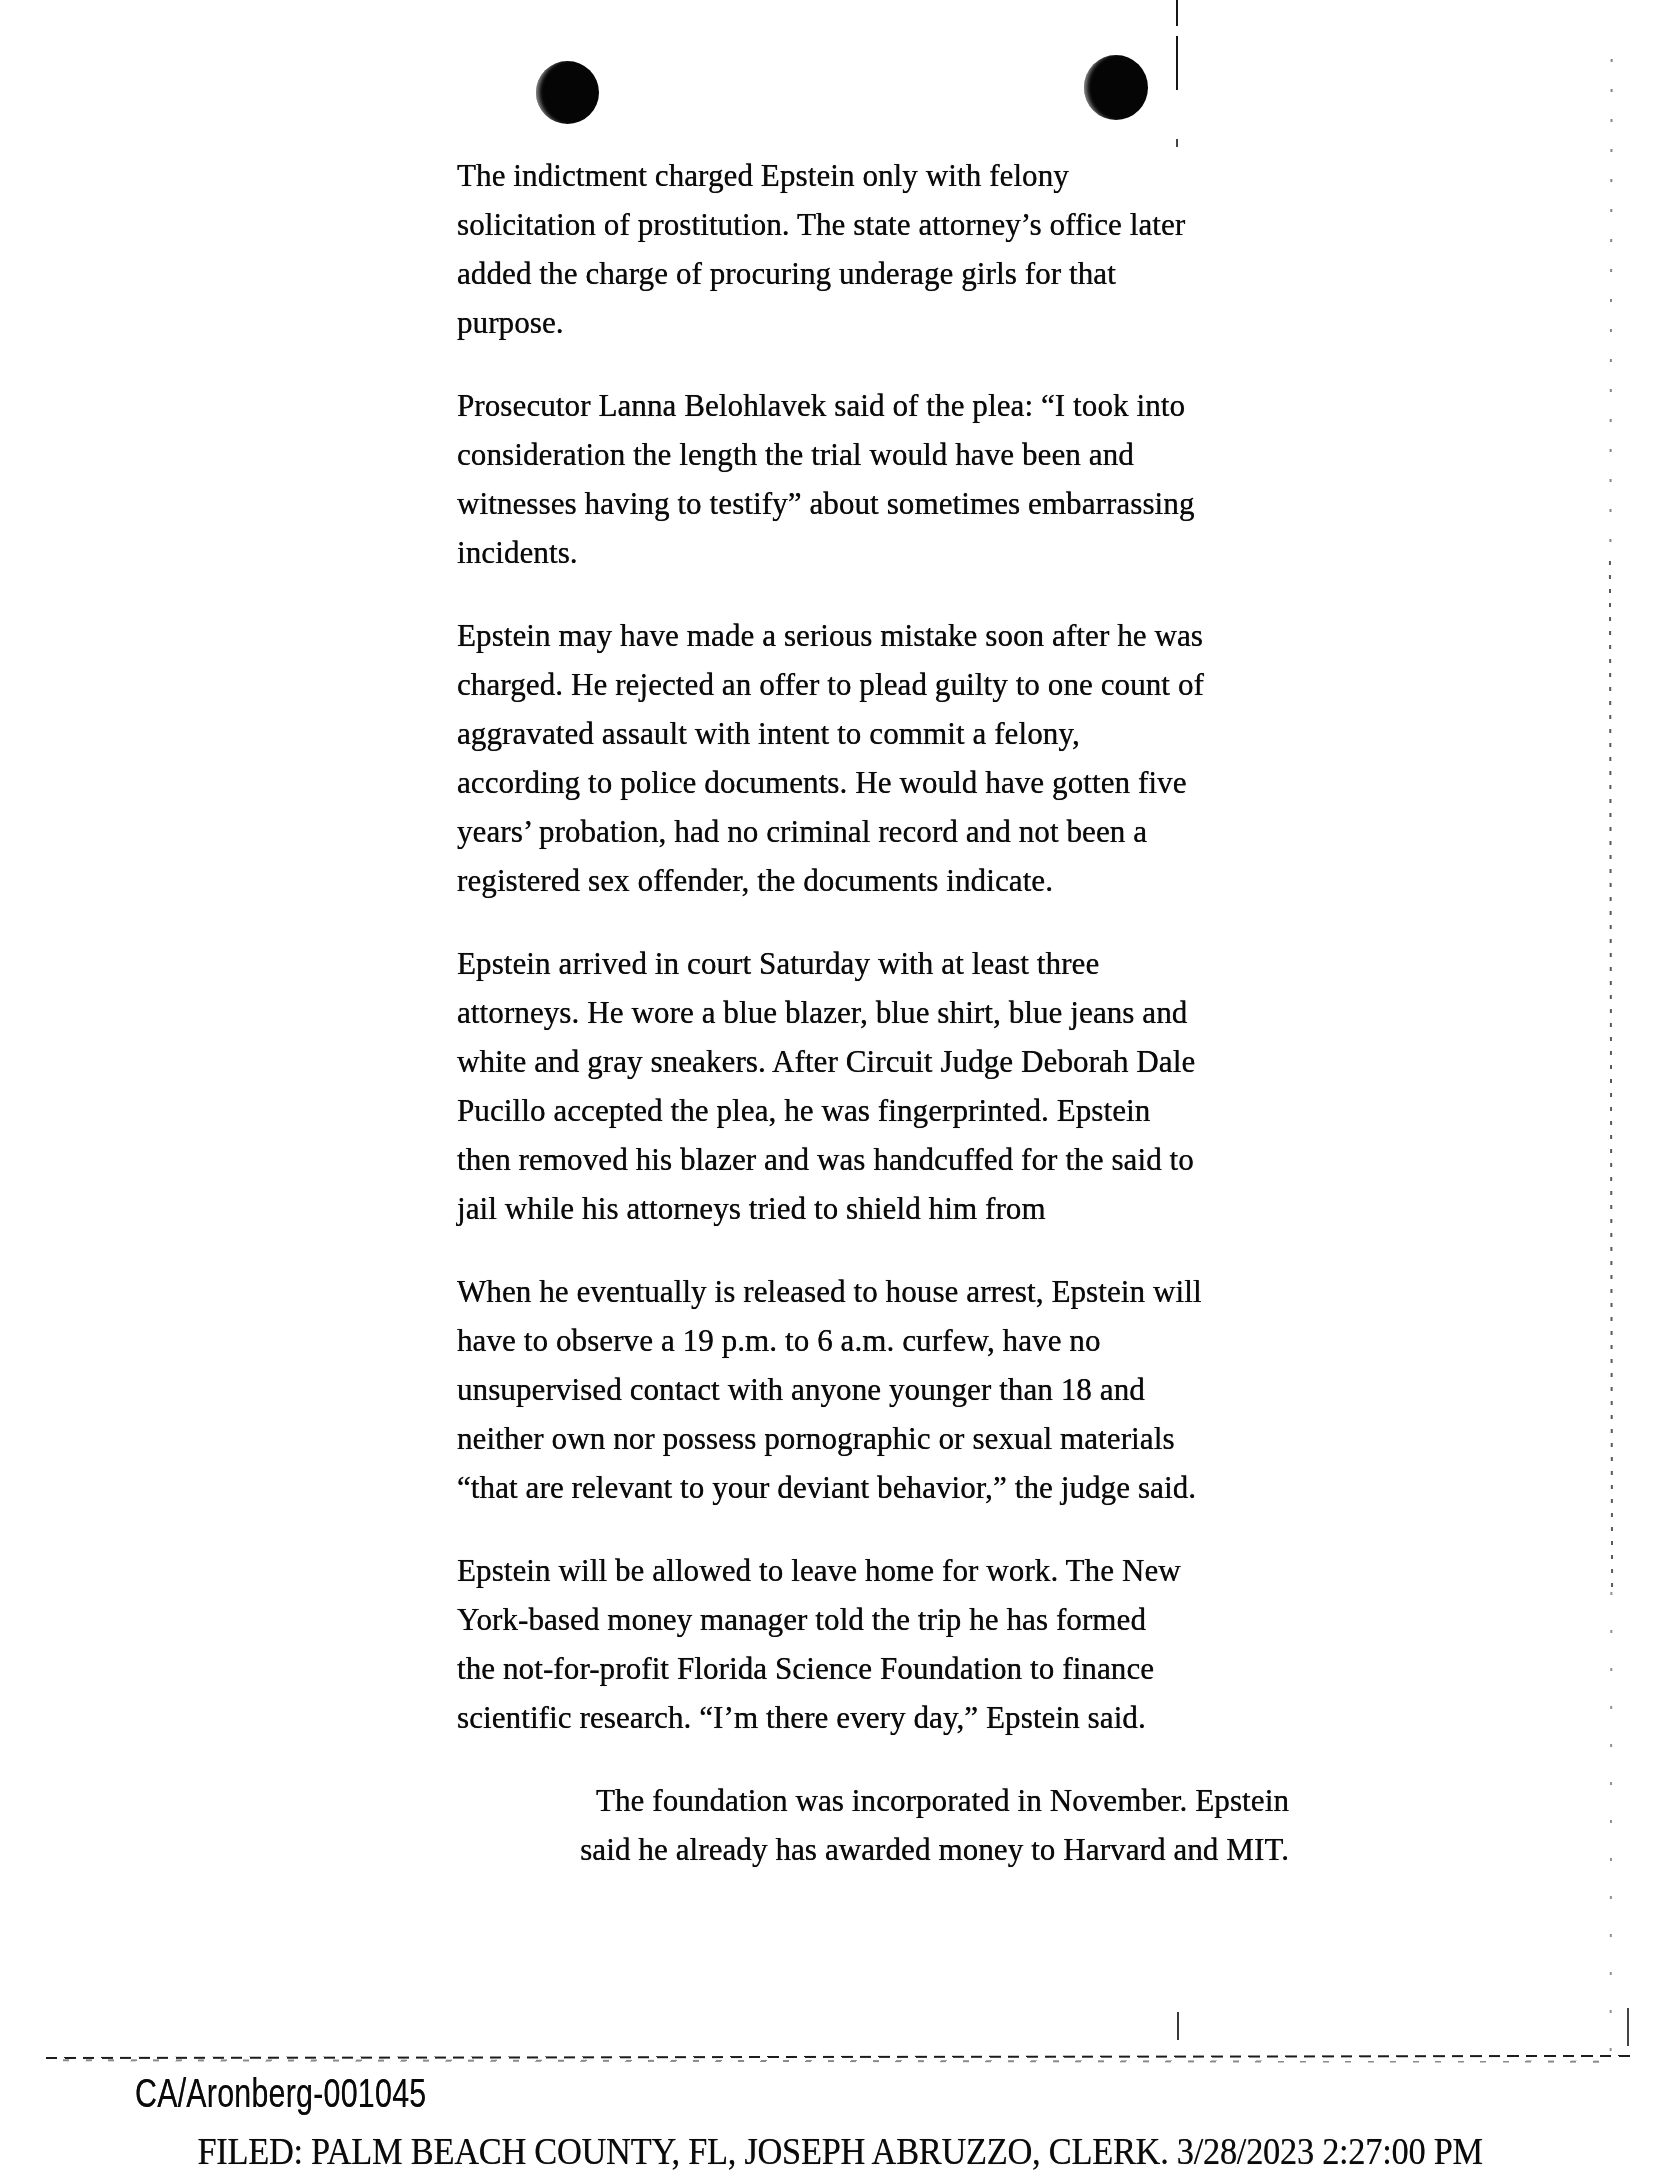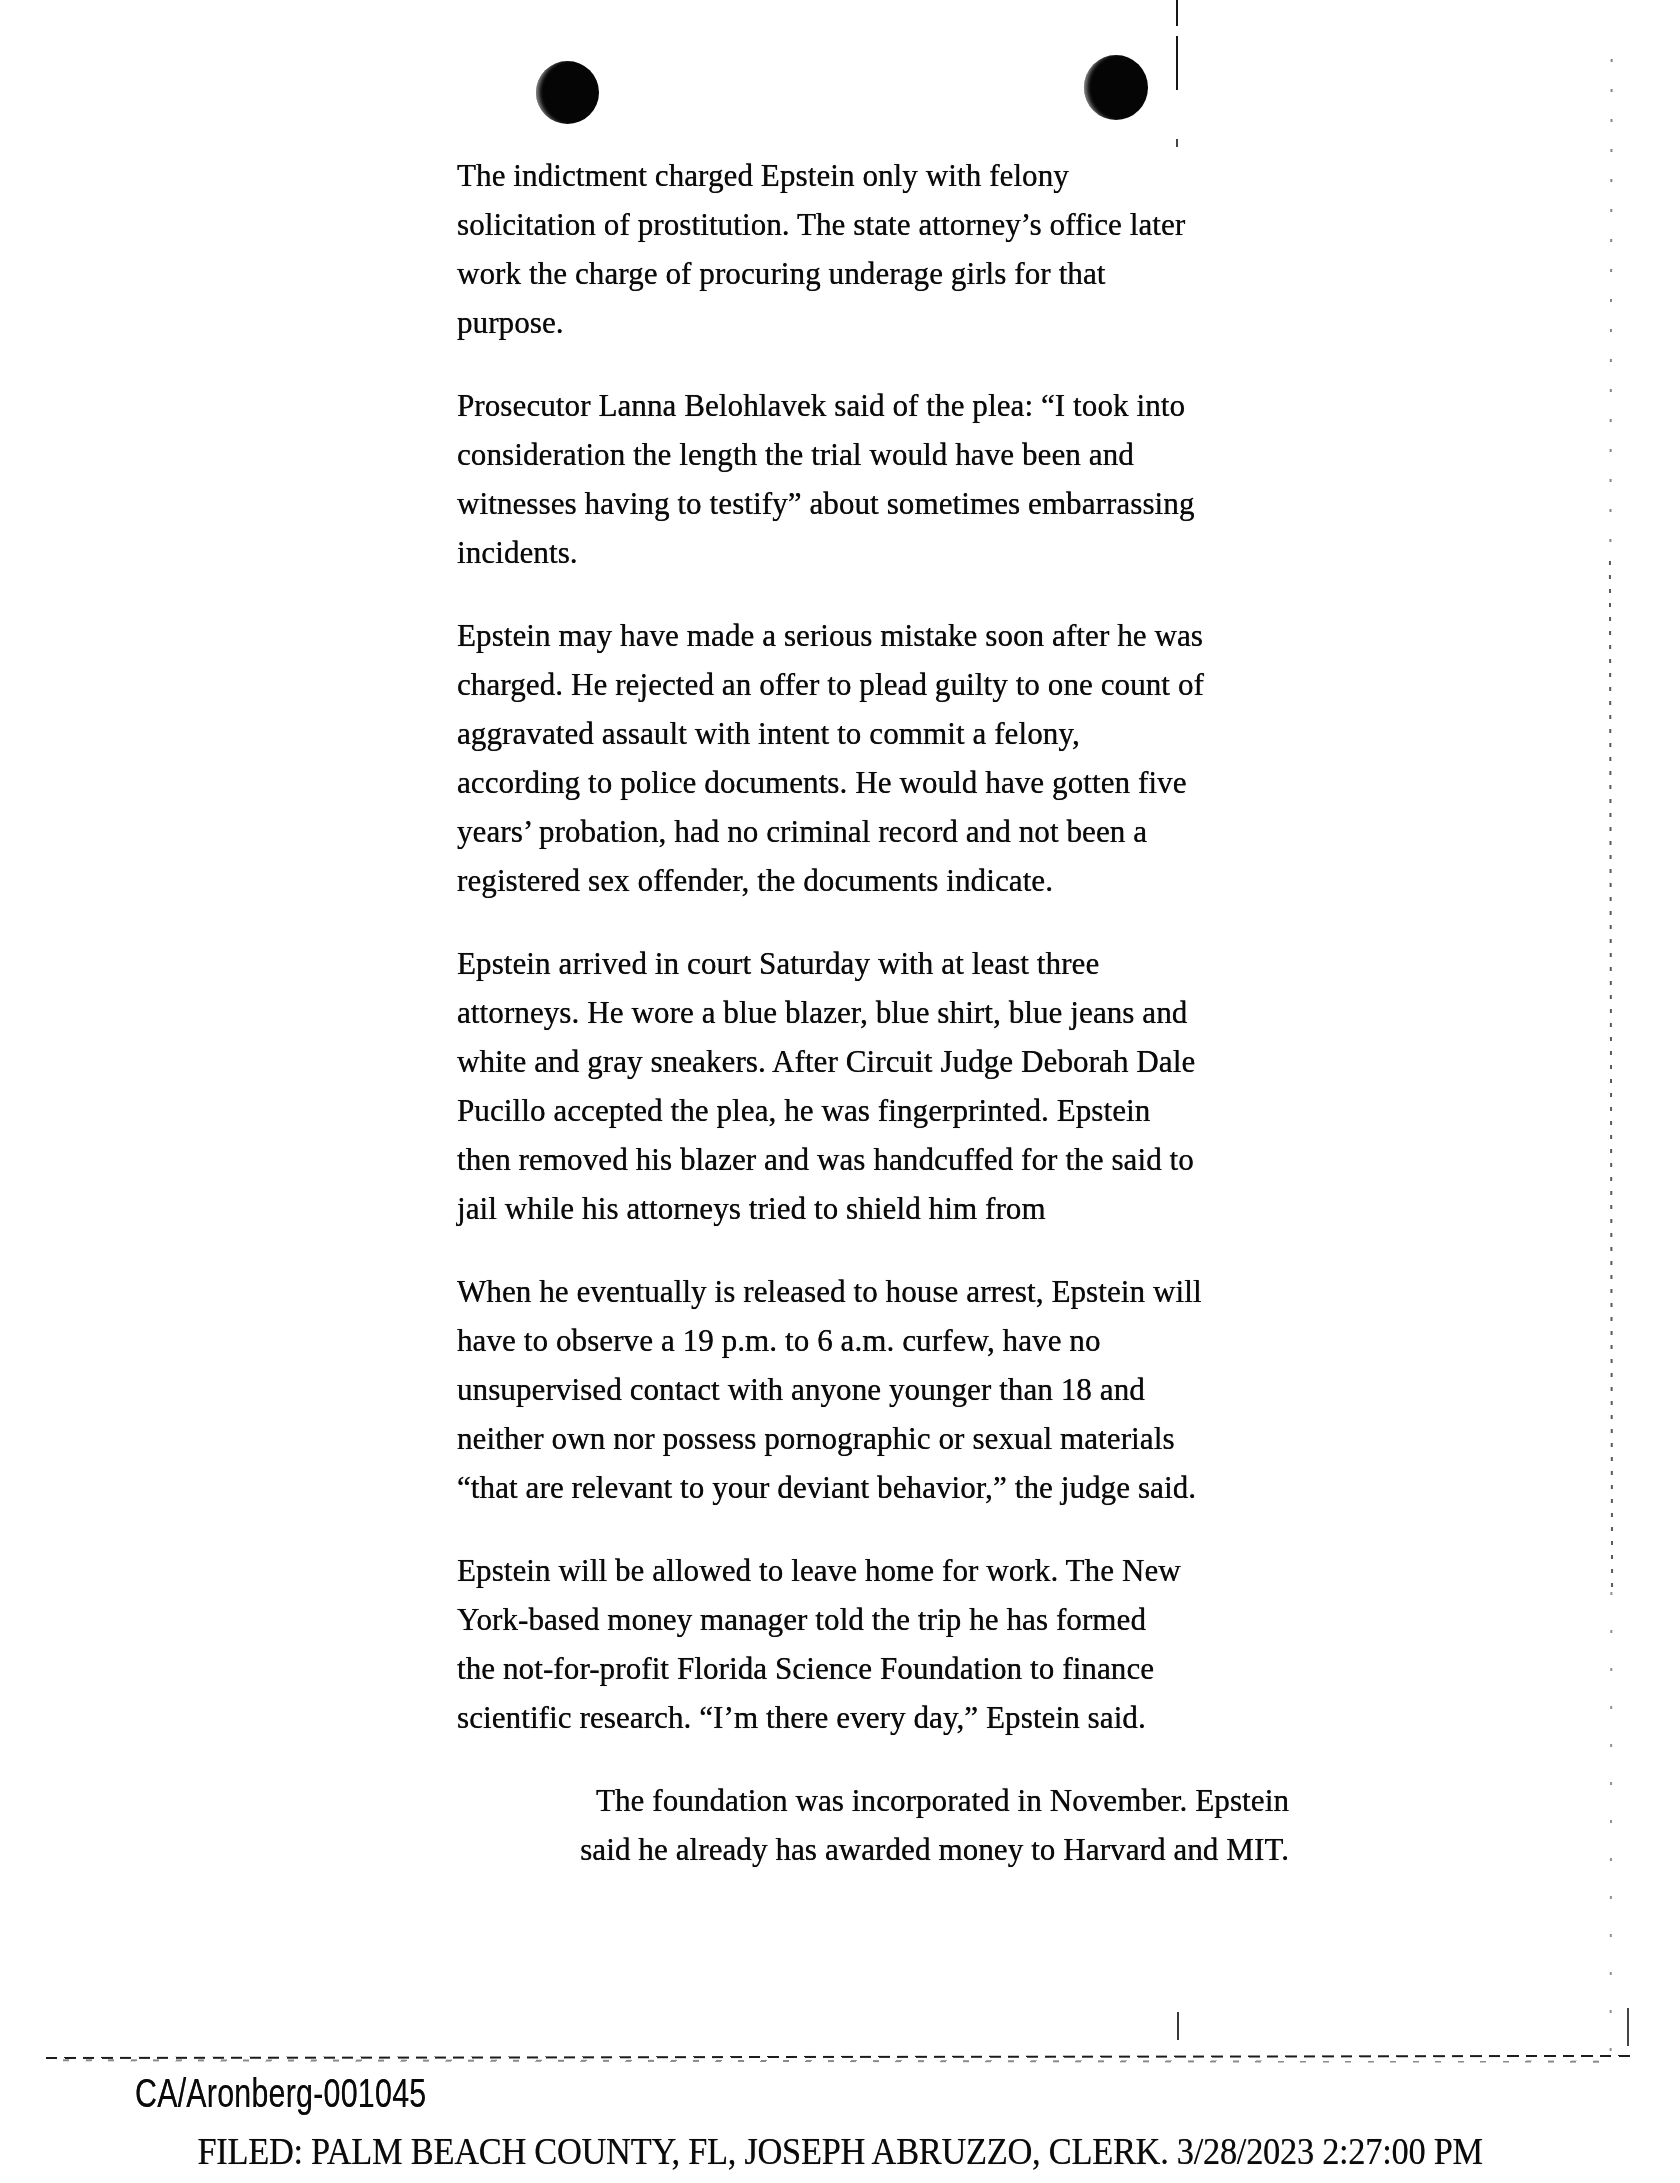--- a/index.html
+++ b/index.html
@@ -121,21 +121,21 @@
   <div class="dot dot-right"></div>
 
   <div class="vline vline-a"></div>
   <div class="vline vline-b"></div>
   <div class="vline vline-c"></div>
 
   <div class="article-body">
       <div class="para">
         <div class="line">The indictment charged Epstein only with felony</div>
         <div class="line">solicitation of prostitution. The state attorney’s office later</div>
-        <div class="line">work the charge of procuring underage girls for that</div>
+        <div class="line">added the charge of procuring underage girls for that</div>
         <div class="line">purpose.</div>
       </div>
       <div class="para">
         <div class="line">Prosecutor Lanna Belohlavek said of the plea: “I took into</div>
         <div class="line">consideration the length the trial would have been and</div>
         <div class="line">witnesses having to testify” about sometimes embarrassing</div>
         <div class="line">incidents.</div>
       </div>
       <div class="para">
         <div class="line">Epstein may have made a serious mistake soon after he was</div>

